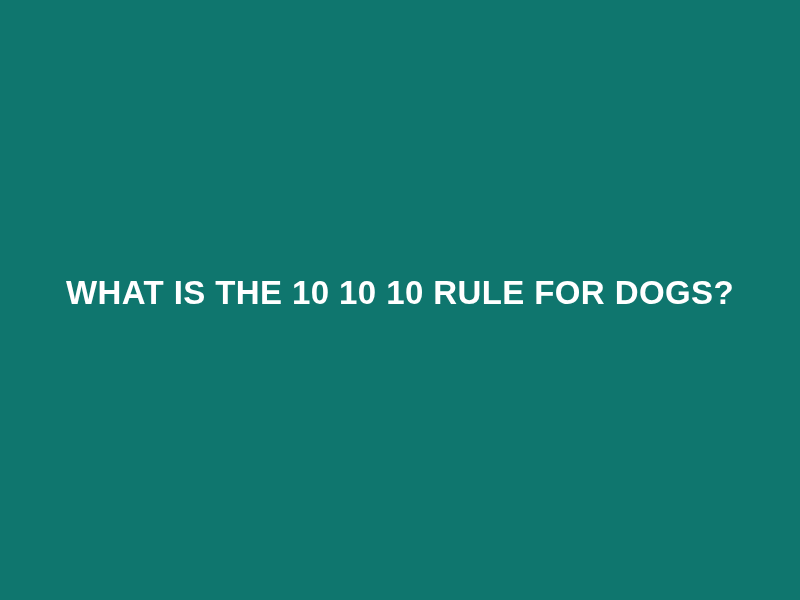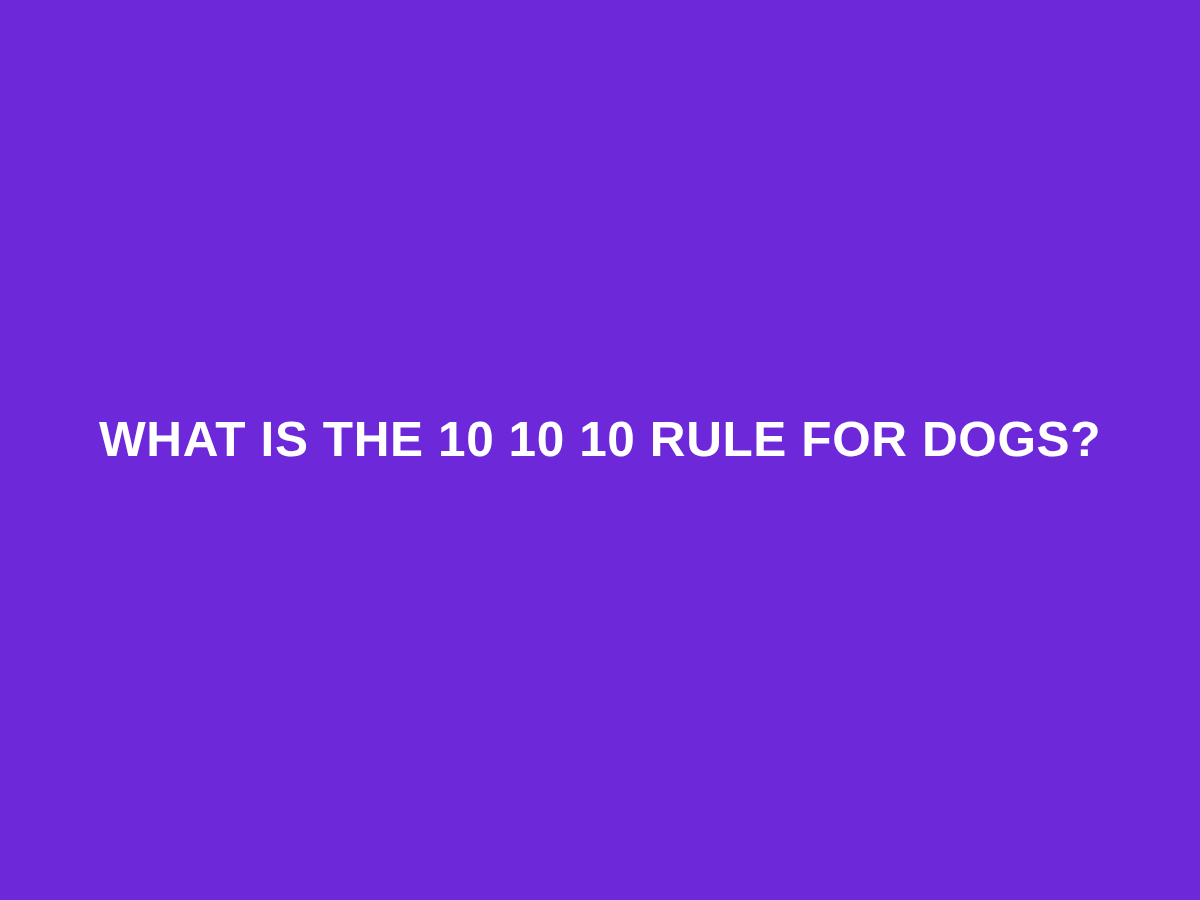--- a/index.html
+++ b/index.html
@@ -53,21 +53,21 @@
     text-align: center;
     text-transform: uppercase;
     letter-spacing: 0.4px;
     white-space: nowrap;
     -webkit-font-smoothing: antialiased;
   }
 </style>
 </head>
 <body>
 
-<div class="banner" style="background-color: #6d28d9;">
+<div class="banner" style="background-color: #0f766e;">
 
   <div class="headline-wrap">
 
     <h1 class="headline" style="color: rgb(255, 255, 255);">WHAT IS THE 10 10 10 RULE FOR DOGS?</h1>
 
   </div>
 
 </div>
 
 </body></html>

